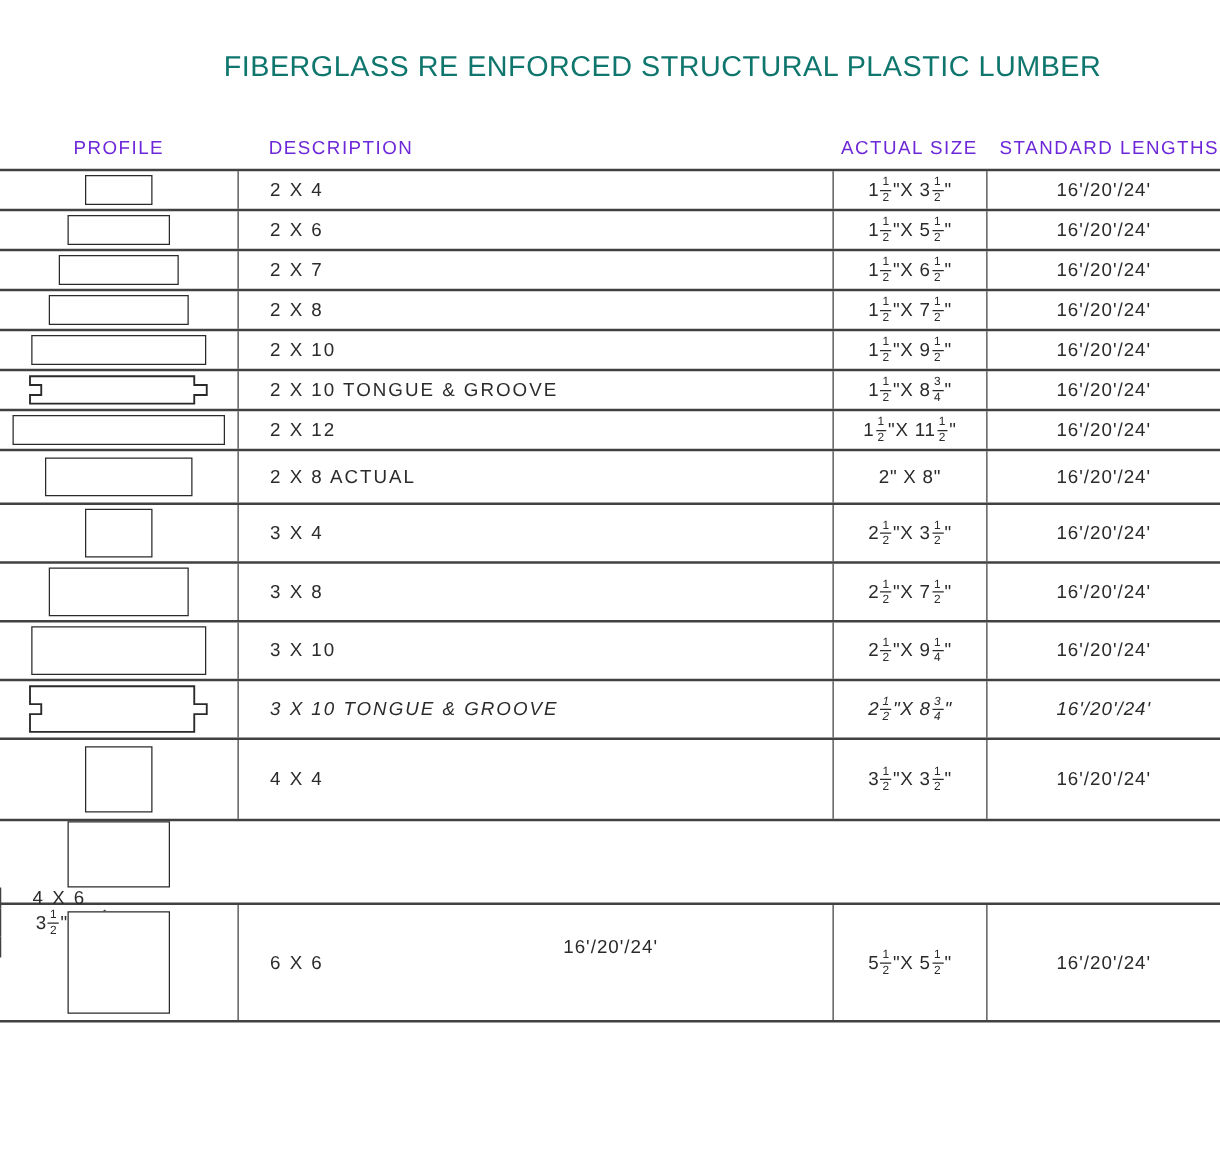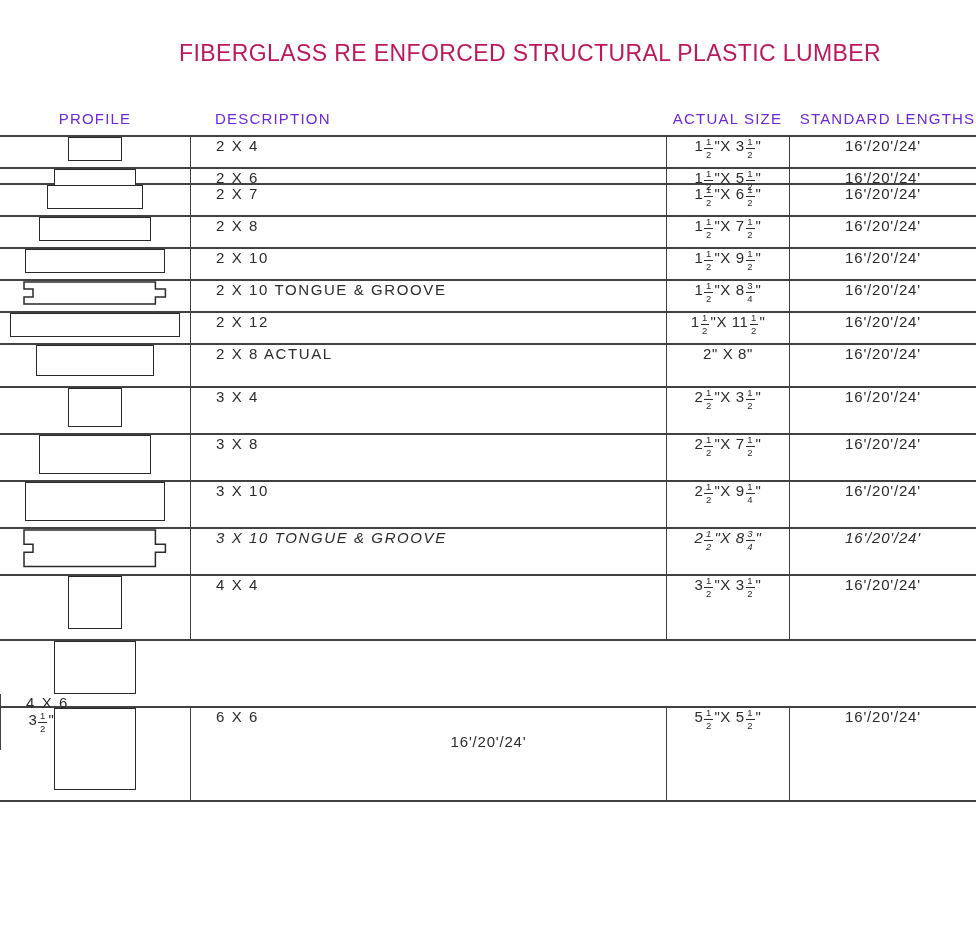--- a/index.html
+++ b/index.html
@@ -13,21 +13,21 @@
   }
   .page-title{
     position:absolute;
     top:40px;left:0;width:100%;
     padding-left:84px;
     box-sizing:border-box;
     text-align:center;
     font-size:23px;
     font-weight:500;
     letter-spacing:0.4px;
-    color:#be185d;
+    color:#0f766e;
     white-space:nowrap;
   }
   .col-header{
     position:absolute;
     top:110px;
     font-size:15px;
     letter-spacing:1.2px;
     color:#6d28d9;
     white-space:nowrap;
   }
@@ -42,21 +42,21 @@
     border-top:2px solid #414141;
   }
   .row{
     display:flex;
     box-sizing:border-box;
     border-bottom:2px solid #414141;
   }
   .cell{
     box-sizing:border-box;
     display:flex;
-    align-items:flex-start;
+    align-items:center;
   }
   .c-profile{
     width:190px;
     justify-content:center;
   }
   .c-desc{
     width:476px;
     border-left:1px solid #414141;
     padding-left:25px;
     font-size:15px;
@@ -129,21 +129,21 @@
           <span class="frac">
             <span class="num">1</span>
             <span class="den">2</span>
           </span>
           <span>"</span>
         </div>
         <div class="cell c-len">
           <span>16'/20'/24'</span>
         </div>
       </div>
-      <div class="row" style="height: 16px;">
+      <div class="row" style="height: 32px;">
         <div class="cell c-profile">
           <div class="pshape" style="width: 80.3px; height: 21.9px;"></div>
         </div>
         <div class="cell c-desc">
           <span>2 X 6</span>
         </div>
         <div class="cell c-size">
           <span>1 </span>
           <span class="frac">
             <span class="num">1</span>

